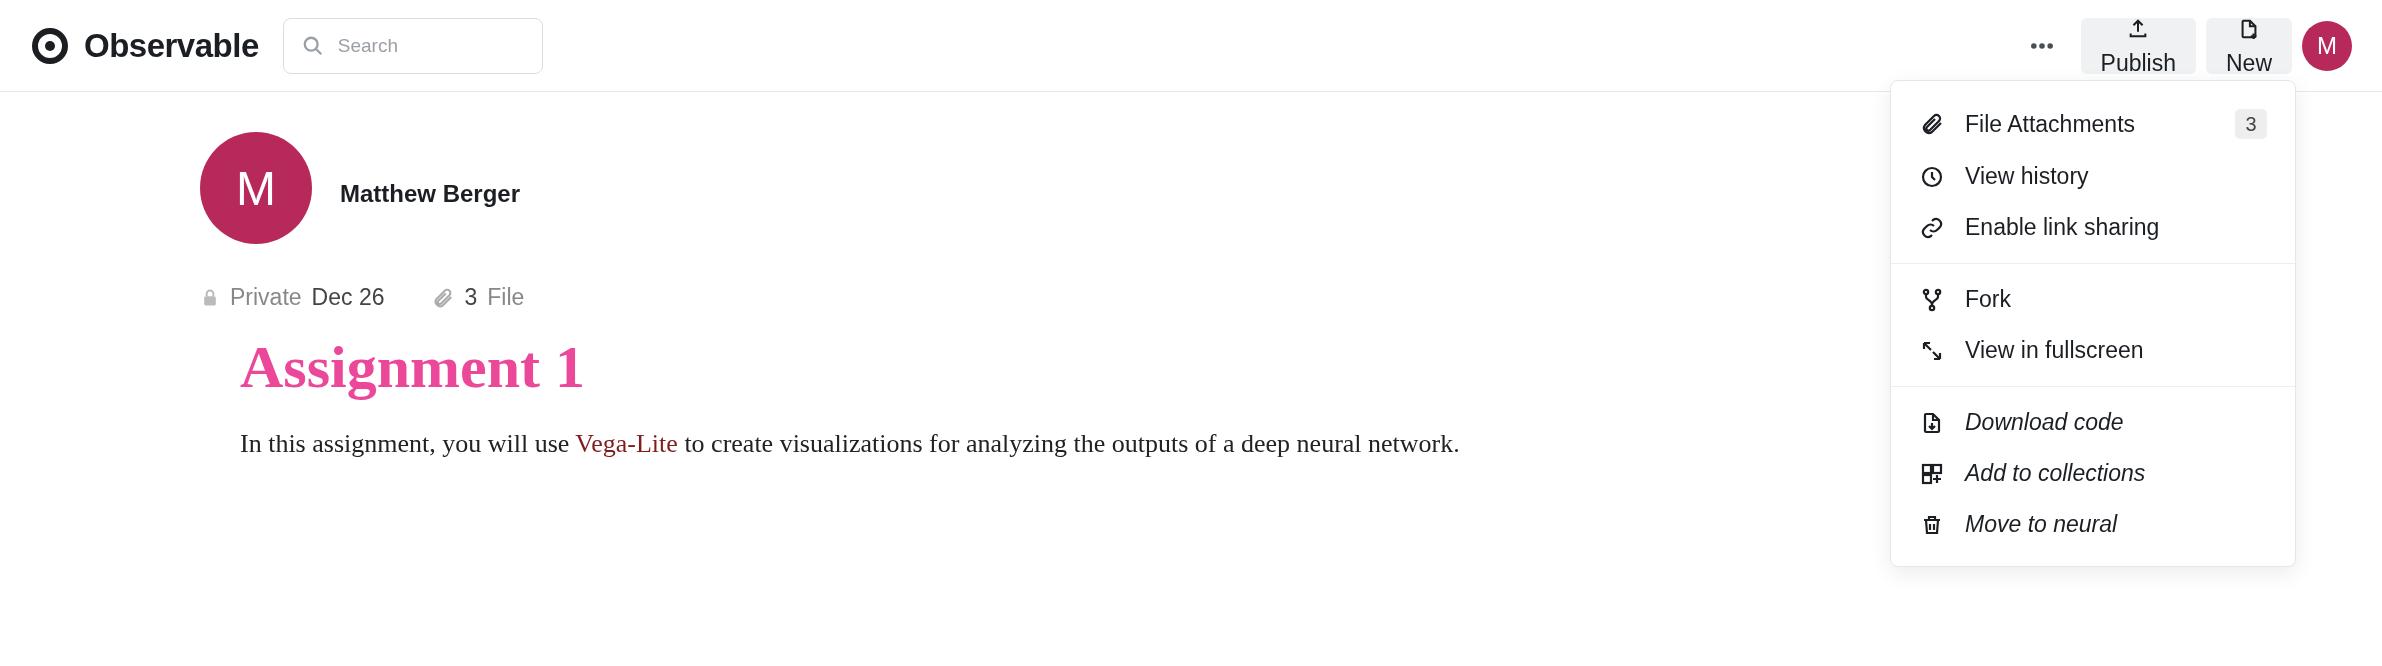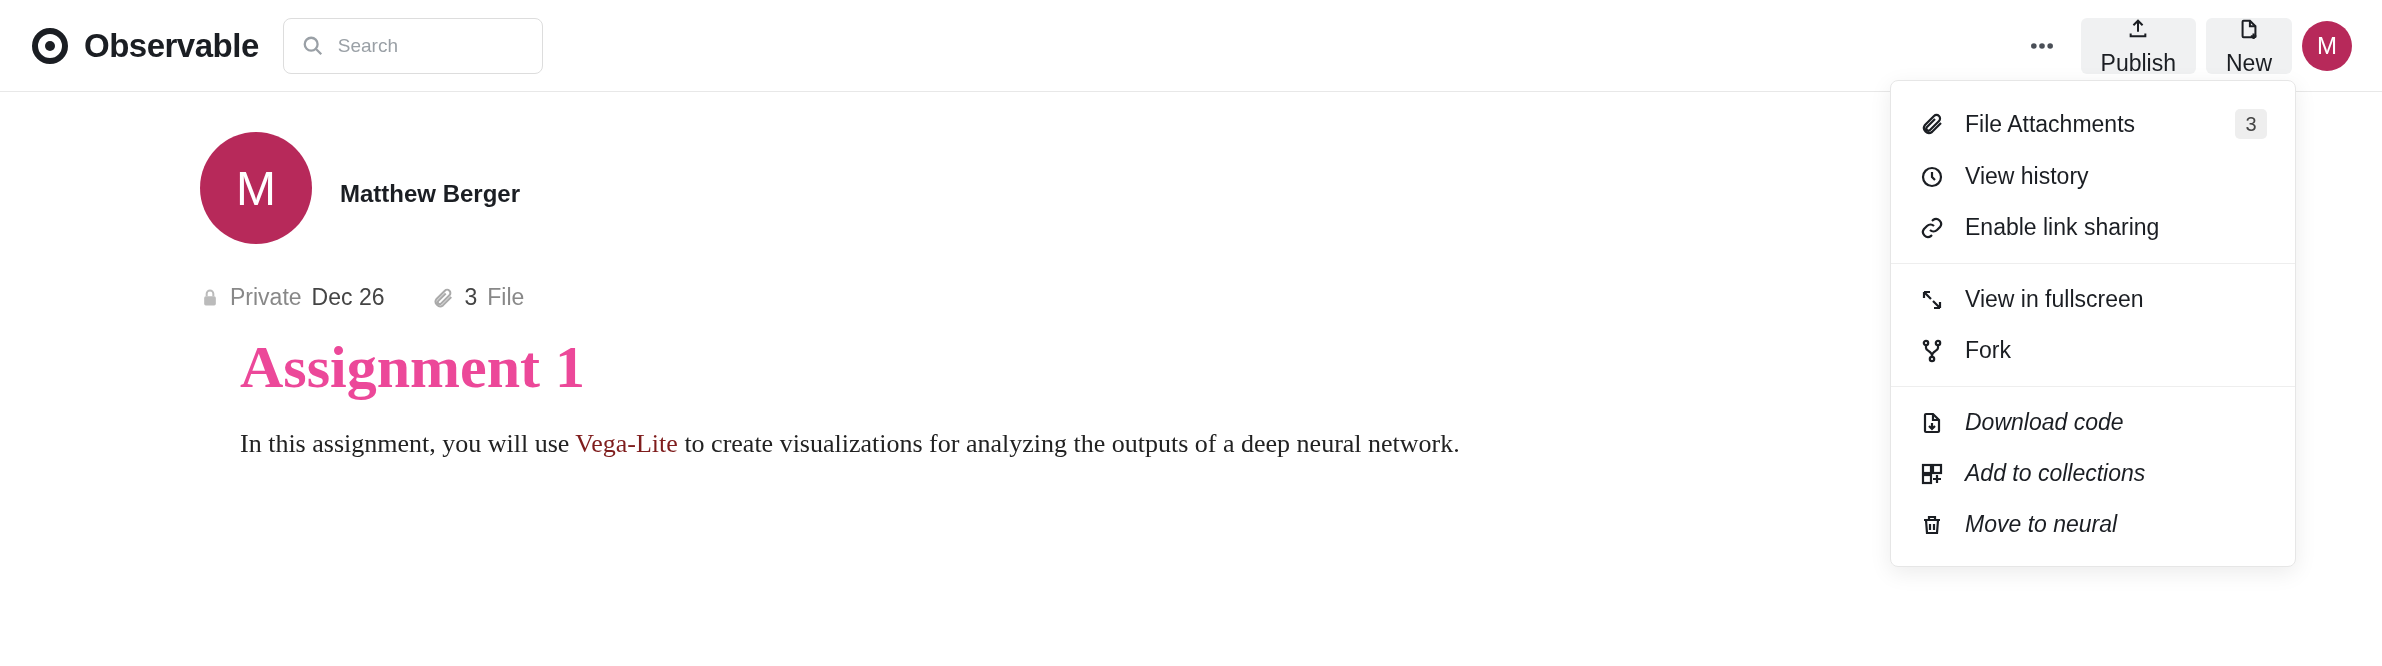--- a/index.html
+++ b/index.html
@@ -336,37 +336,37 @@
         </svg>
       </span>
       <span>Enable link sharing</span>
     </div>
   </div>
 
   <div class="dd-section">
     <div class="dd-item">
       <span class="dd-icon">
         <svg width="24" height="24" viewBox="0 0 24 24" fill="none" stroke="#1b1e23" stroke-width="2.2">
-          <path d="M4 4h6M4 4v6M4 4l7 7"></path>
-            <path d="M20 20h-6M20 20v-6M20 20l-7-7"></path>
-        </svg>
-      </span>
-      <span>View in fullscreen</span>
-    </div>
-    <div class="dd-item">
-      <span class="dd-icon">
-        <svg width="24" height="24" viewBox="0 0 24 24" fill="none" stroke="#1b1e23" stroke-width="2.2">
           <circle cx="6" cy="4" r="2.2"></circle>
             <circle cx="18" cy="4" r="2.2"></circle>
             <circle cx="12" cy="20" r="2.2"></circle>
           <path d="M6 6v3c0 3 6 3 6 8M18 6v3c0 3-6 3-6 8"></path>
         </svg>
       </span>
       <span>Fork</span>
     </div>
+    <div class="dd-item">
+      <span class="dd-icon">
+        <svg width="24" height="24" viewBox="0 0 24 24" fill="none" stroke="#1b1e23" stroke-width="2.2">
+          <path d="M4 4h6M4 4v6M4 4l7 7"></path>
+            <path d="M20 20h-6M20 20v-6M20 20l-7-7"></path>
+        </svg>
+      </span>
+      <span>View in fullscreen</span>
+    </div>
   </div>
 
   <div class="dd-section">
     <div class="dd-item">
       <span class="dd-icon">
         <svg width="24" height="24" viewBox="0 0 24 24" fill="none" stroke="#1b1e23" stroke-width="2.2">
           <path d="M13 3H6a1 1 0 0 0-1 1v16a1 1 0 0 0 1 1h12a1 1 0 0 0 1-1V9l-6-6z"></path>
           <path d="M13 3v6h6"></path>
             <path d="M12 12v6M9 15l3 3 3-3"></path>
         </svg>

